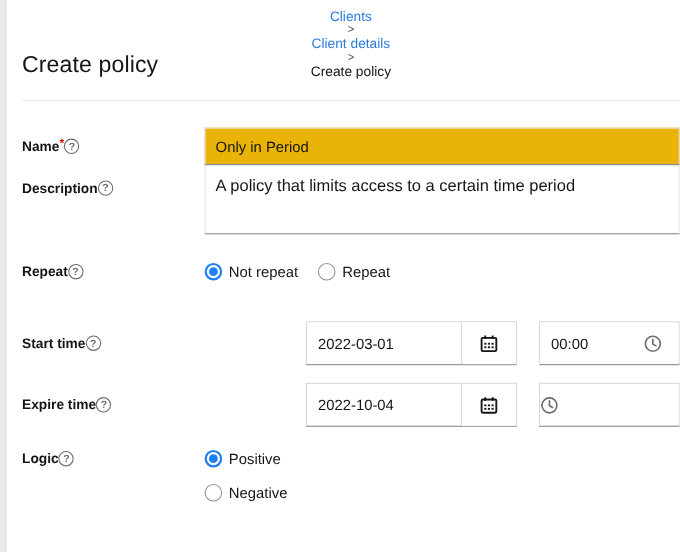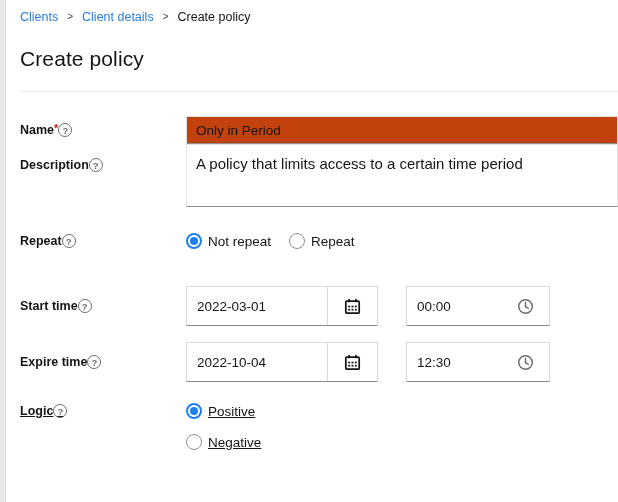--- a/index.html
+++ b/index.html
@@ -4,73 +4,73 @@
 <style>
   * { margin:0; padding:0; box-sizing:border-box; }
   html,body { width:618px; height:502px; overflow:hidden; background:#fff;
     font-family:"Liberation Sans", sans-serif; color:#151515; }
   .screen { display:flex; width:618px; height:502px; }
   .left-strip { width:6px; height:502px; background:#e9e9e9; border-right:1px solid #e0e0e0; flex:0 0 6px; }
   .content { flex:1; padding-left:14px; }
 
   
   .page-head { padding-top:8px; border-bottom:1px solid #ececec; }
-  .breadcrumb { display:flex; align-items:center; font-size:12.5px; height:17px; }
+  .breadcrumb { display:flex; align-items:center; font-size:12.5px; height:17px;flex-direction:column; }
   .breadcrumb a { color:#2b7bdf; text-decoration:none; cursor:pointer; }
   .crumb-sep { color:#3c3f42; font-size:10px; margin:0 9px; transform:scaleY(1.1); }
   .crumb-current { color:#151515; }
   h1.page-title { margin-top:22px; font-size:21px; font-weight:500; letter-spacing:0.1px; padding-bottom:20px; }
 
   
   .row { display:flex; }
   .label-col { flex:0 0 166px; display:flex; align-items:center; }
   .label-col .lbl { font-size:12.5px; font-weight:700; }
   .req { color:#c9190b; font-size:11px; font-weight:700; margin-top:-4px; }
   .help-icon { width:14px; height:14px; border:1px solid #6a6e73; border-radius:50%;
     display:inline-flex; align-items:center; justify-content:center;
     font-size:9.5px; font-weight:700; color:#6a6e73; cursor:pointer; flex:0 0 14px; }
   .control { flex:1; min-width:0; }
 
   .row-name { margin-top:24px; align-items:center; }
-  .text-input { width:100%; height:28px; border:1px solid #e3e3e3; border-bottom:1px solid #8a8d90;
+  .text-input { width:100%; height:34px; border:1px solid #e3e3e3; border-bottom:1px solid #8a8d90;
     font-family:"Liberation Sans", sans-serif; font-size:13.5px; color:#151515;
-    padding:0 9px; outline:none; background:#c2410c; }
+    padding:0 9px; outline:none; background:#eab308; }
 
   .row-desc { align-items:flex-start; }
   .row-desc .label-col { padding-top:14px; }
   .textarea-input { width:100%; height:63px; border:1px solid #e3e3e3; border-bottom:1px solid #8a8d90;
     font-family:"Liberation Sans", sans-serif; font-size:15px; color:#151515;
     padding:8px 9px; outline:none; resize:none; background:#fff; line-height:1.45; display:block; }
 
   .row-repeat { margin-top:26px; align-items:center; }
   .radio-group-h { display:flex; align-items:center; gap:18px; }
   .radio-group-v { display:flex; flex-direction:column; gap:15px; }
   .radio-opt { display:flex; align-items:center; gap:6px; cursor:pointer; }
   .radio-opt .opt-label { font-size:13.5px; color:#151515; }
   .radio { width:16px; height:16px; border-radius:50%; background:#fff; flex:0 0 16px; position:relative; }
   .radio.unchecked { border:1.5px solid #8f9296; }
   .radio.checked { border:2px solid #1e7ff2; }
   .radio.checked::after { content:""; position:absolute; left:50%; top:50%; width:8px; height:8px;
     margin:-4px 0 0 -4px; border-radius:50%; background:#1e7ff2; }
 
   .row-start { margin-top:37px; align-items:center; }
   .row-expire { margin-top:16px; align-items:center; }
-  .datetime-wrap { display:flex; gap:28px; }
+  .datetime-wrap { display:flex; gap:20px;justify-content:flex-end; }
   .date-group { display:flex; width:192px; height:40px; border:1px solid #dadada; border-bottom:1px solid #8a8d90; background:#fff; }
   .date-group input { flex:1; min-width:0; border:none; outline:none; padding:0 10px;
     font-family:"Liberation Sans", sans-serif; font-size:13.5px; color:#151515; background:transparent; }
   .cal-btn { flex:0 0 50px; border:none; border-left:1px solid #dadada; background:#fff;
     display:flex; align-items:center; justify-content:center; cursor:pointer; }
-  .time-group { display:flex; align-items:center; width:144px; height:40px;
+  .time-group { display:flex; align-items:center; width:128px; height:40px;
     border:1px solid #dadada; border-bottom:1px solid #8a8d90; background:#fff; }
   .time-group input { flex:1; min-width:0; border:none; outline:none; padding:0 10px;
     font-family:"Liberation Sans", sans-serif; font-size:13.5px; color:#151515; background:transparent; }
   .clock-wrap { flex:0 0 32px; display:flex; align-items:center; justify-content:flex-start; }
 
-  .row-logic { margin-top:21px; align-items:flex-start;text-decoration:underline; }
+  .row-logic { margin-top:21px; align-items:flex-start; }
   .row-logic .label-col { padding-top:1px; }
 </style>
 </head>
 <body>
 
 <div class="screen">
   <div class="left-strip"></div>
   <div class="content">
 
     <div class="page-head">
@@ -176,21 +176,20 @@
                   <rect x="7.1" y="7.2" width="1.8" height="1.6"></rect>
                   <rect x="10.2" y="7.2" width="1.8" height="1.6"></rect>
                 <rect x="4" y="10.2" width="1.8" height="1.6"></rect>
                   <rect x="7.1" y="10.2" width="1.8" height="1.6"></rect>
                   <rect x="10.2" y="10.2" width="1.8" height="1.6"></rect>
               </g>
             </svg>
           </button>
         </div>
         <div class="time-group">
-          <input type="text" readonly="" value="12:30" style="">
           <span class="clock-wrap">
             <svg width="17" height="17" viewBox="0 0 16 16">
               <circle cx="8" cy="8" r="6.4" fill="none" stroke="#6a6e73" stroke-width="1.4"></circle>
               <polyline points="8,4.2 8,8.3 10.7,9.8" fill="none" stroke="#6a6e73" stroke-width="1.4" stroke-linecap="round" stroke-linejoin="round"></polyline>
             </svg>
           </span>
         </div>
       </div>
     </div>
 

